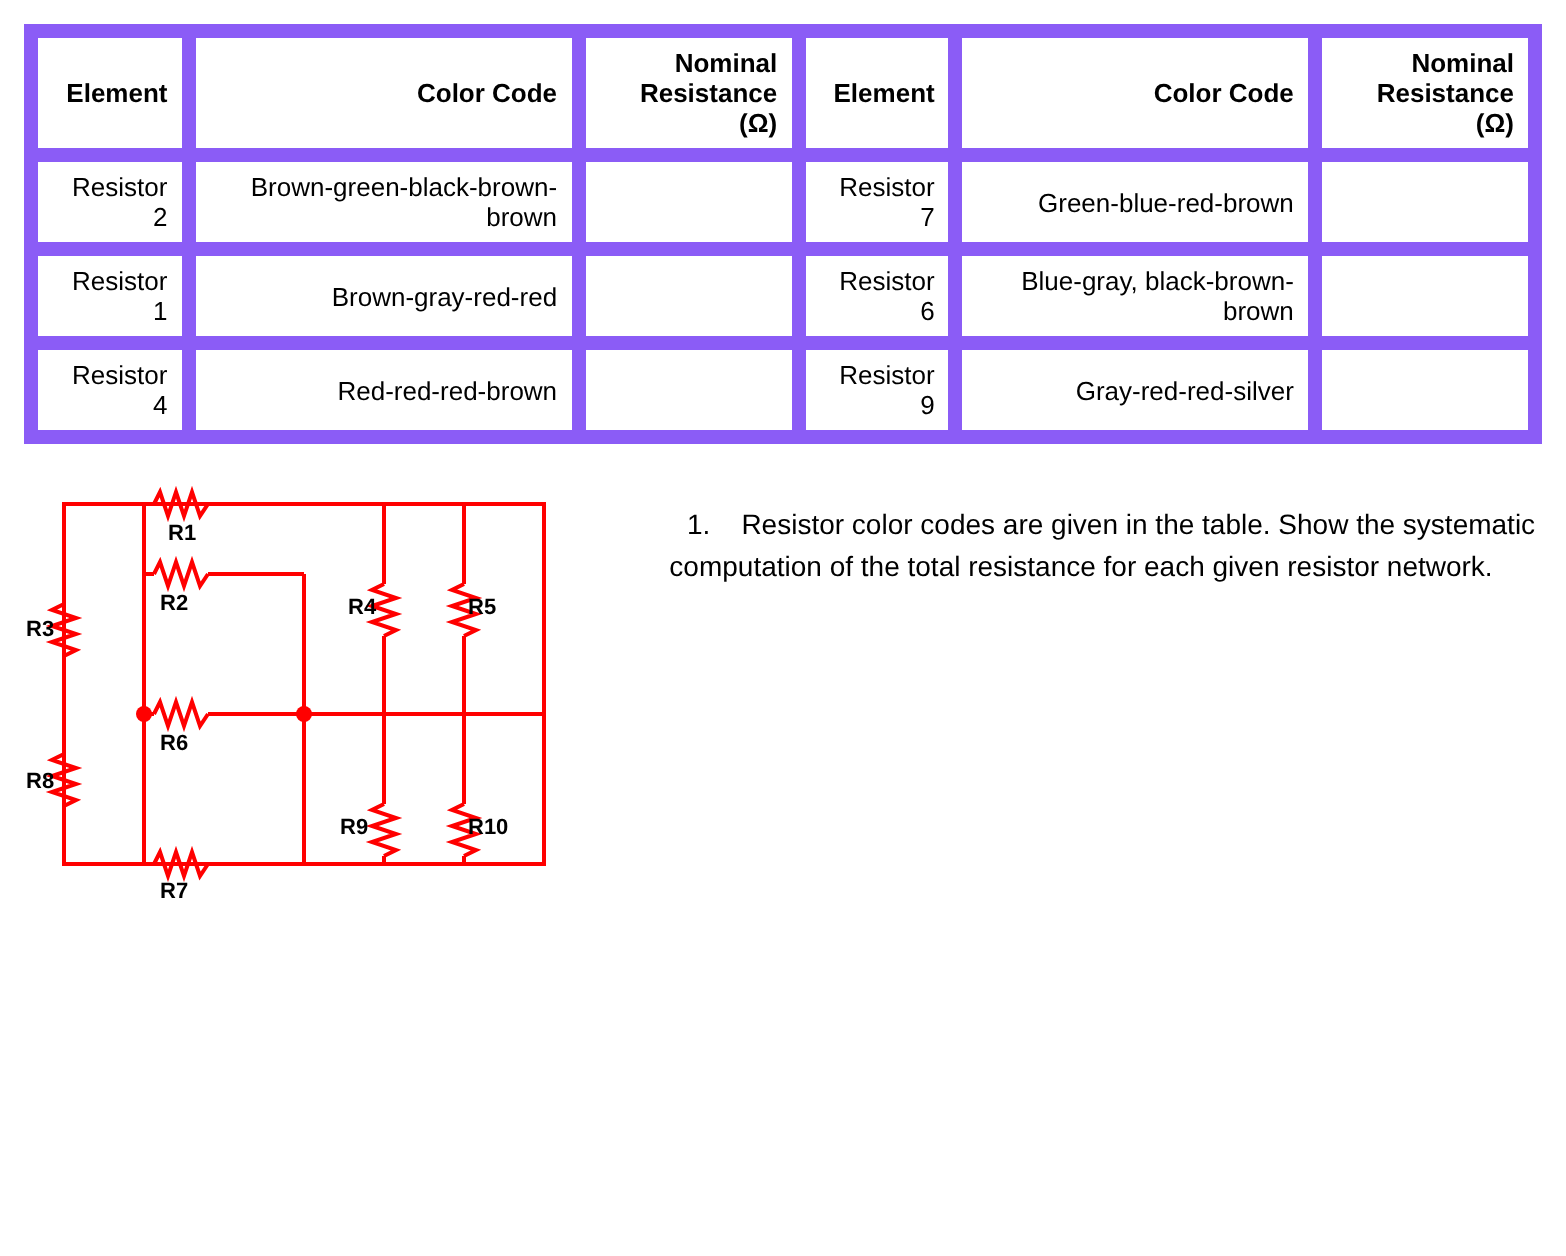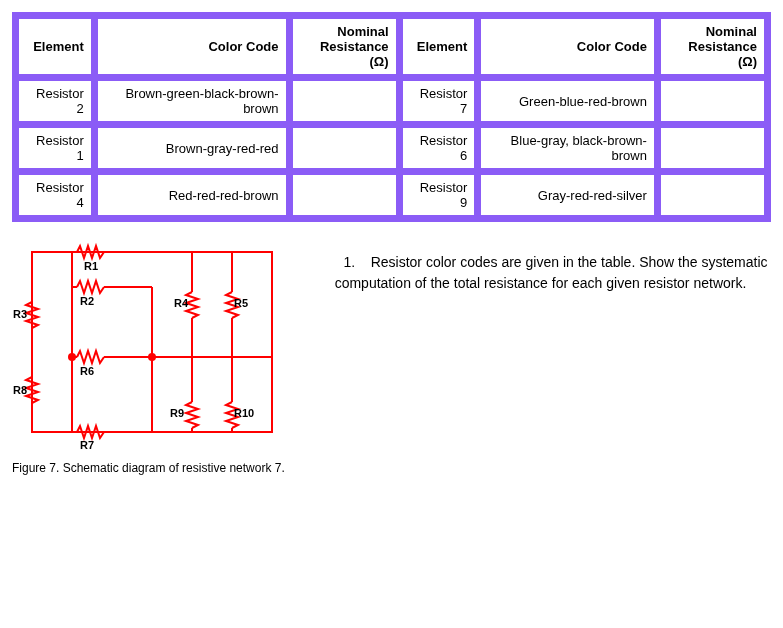--- a/index.html
+++ b/index.html
@@ -199,21 +199,20 @@
       <line x1="220" y1="155" x2="220" y2="160" stroke="red" stroke-width="2"></line>
       <polyline points="220,160 214,163 226,167 214,171 226,175 214,179 226,183 220,186" fill="none" stroke="red" stroke-width="2"></polyline>
       <line x1="220" y1="186" x2="220" y2="190" stroke="red" stroke-width="2"></line>
 
       <text x="222" y="175" font-size="11" font-weight="bold" fill="#000" font-family="Arial">R10</text>
 
       <line x1="140" y1="190" x2="260" y2="190" stroke="red" stroke-width="2"></line>
 
       <line x1="260" y1="10" x2="260" y2="190" stroke="red" stroke-width="2"></line>
     </svg>
-    <p class="figure-caption">Figure  7. Schematic diagram of resistive network 7.</p>
   </div>
 
   <div class="description-section">
     <p>
       <span>1.</span>
       &nbsp;&nbsp;&nbsp;<span>Resistor color codes are given in the table. Show the systematic computation of the total resistance for each given resistor network.</span>
     </p>
   </div>
 </div>
 

